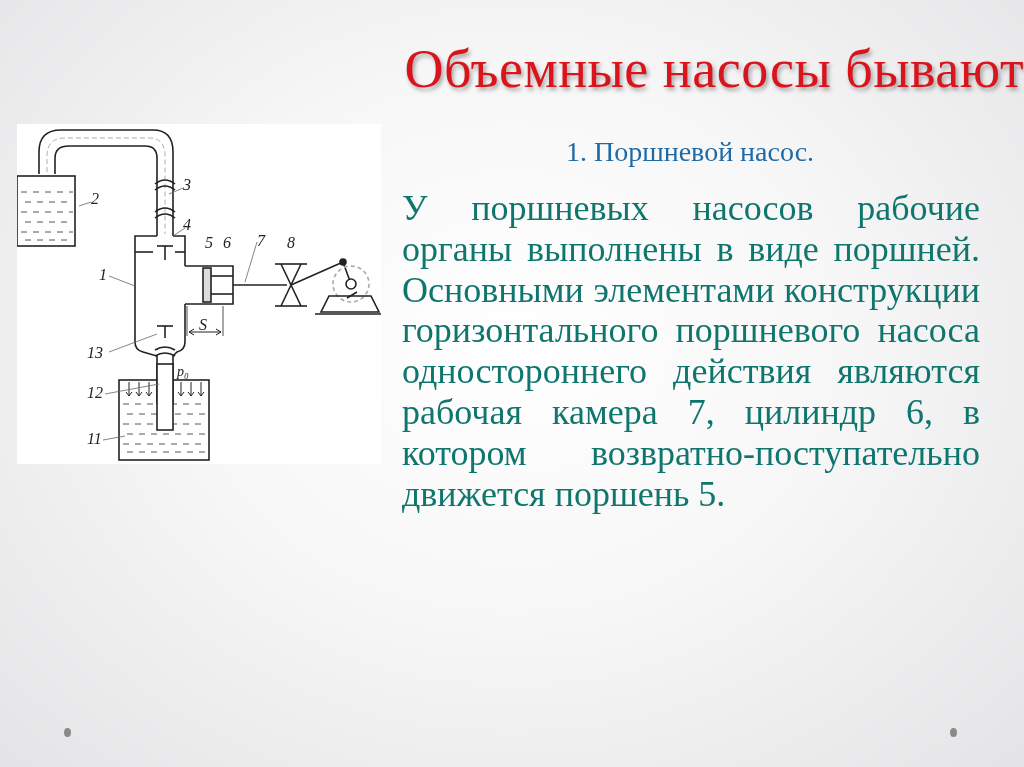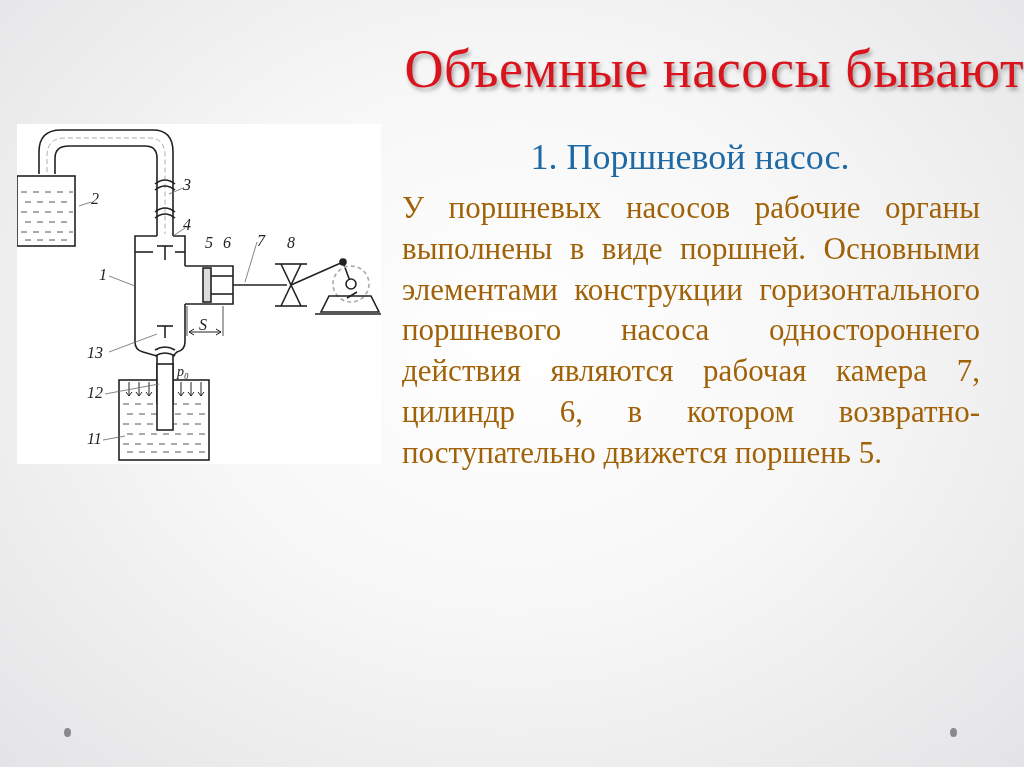--- a/index.html
+++ b/index.html
@@ -17,25 +17,25 @@
       letter-spacing: 0.5px;
     }
     .figure {
       position: absolute; left: 17px; top: 124px; width: 364px; height: 340px;
       background: #ffffff;
     }
     .figure svg { width: 100%; height: 100%; display: block; }
     .subtitle {
       position: absolute; left: 402px; top: 136px; width: 576px;
       text-align: center;
-      font-size: 36px; color: #1f6aa5;
+      font-size: 28px; color: #1f6aa5;
     }
     .body-text {
       position: absolute; left: 402px; top: 188px; width: 578px;
-      font-size: 31px; line-height: 40.8px; color: #a16207;
+      font-size: 36px; line-height: 40.8px; color: #0f766e;
       text-align: justify;
     }
     .dot {
       position: absolute; width: 7px; height: 9px; border-radius: 50%;
       background: #8a8a8c;
     }
     .dot.left { left: 64px; top: 728px; }
     .dot.right { left: 950px; top: 728px; }
   </style>
 </head>

